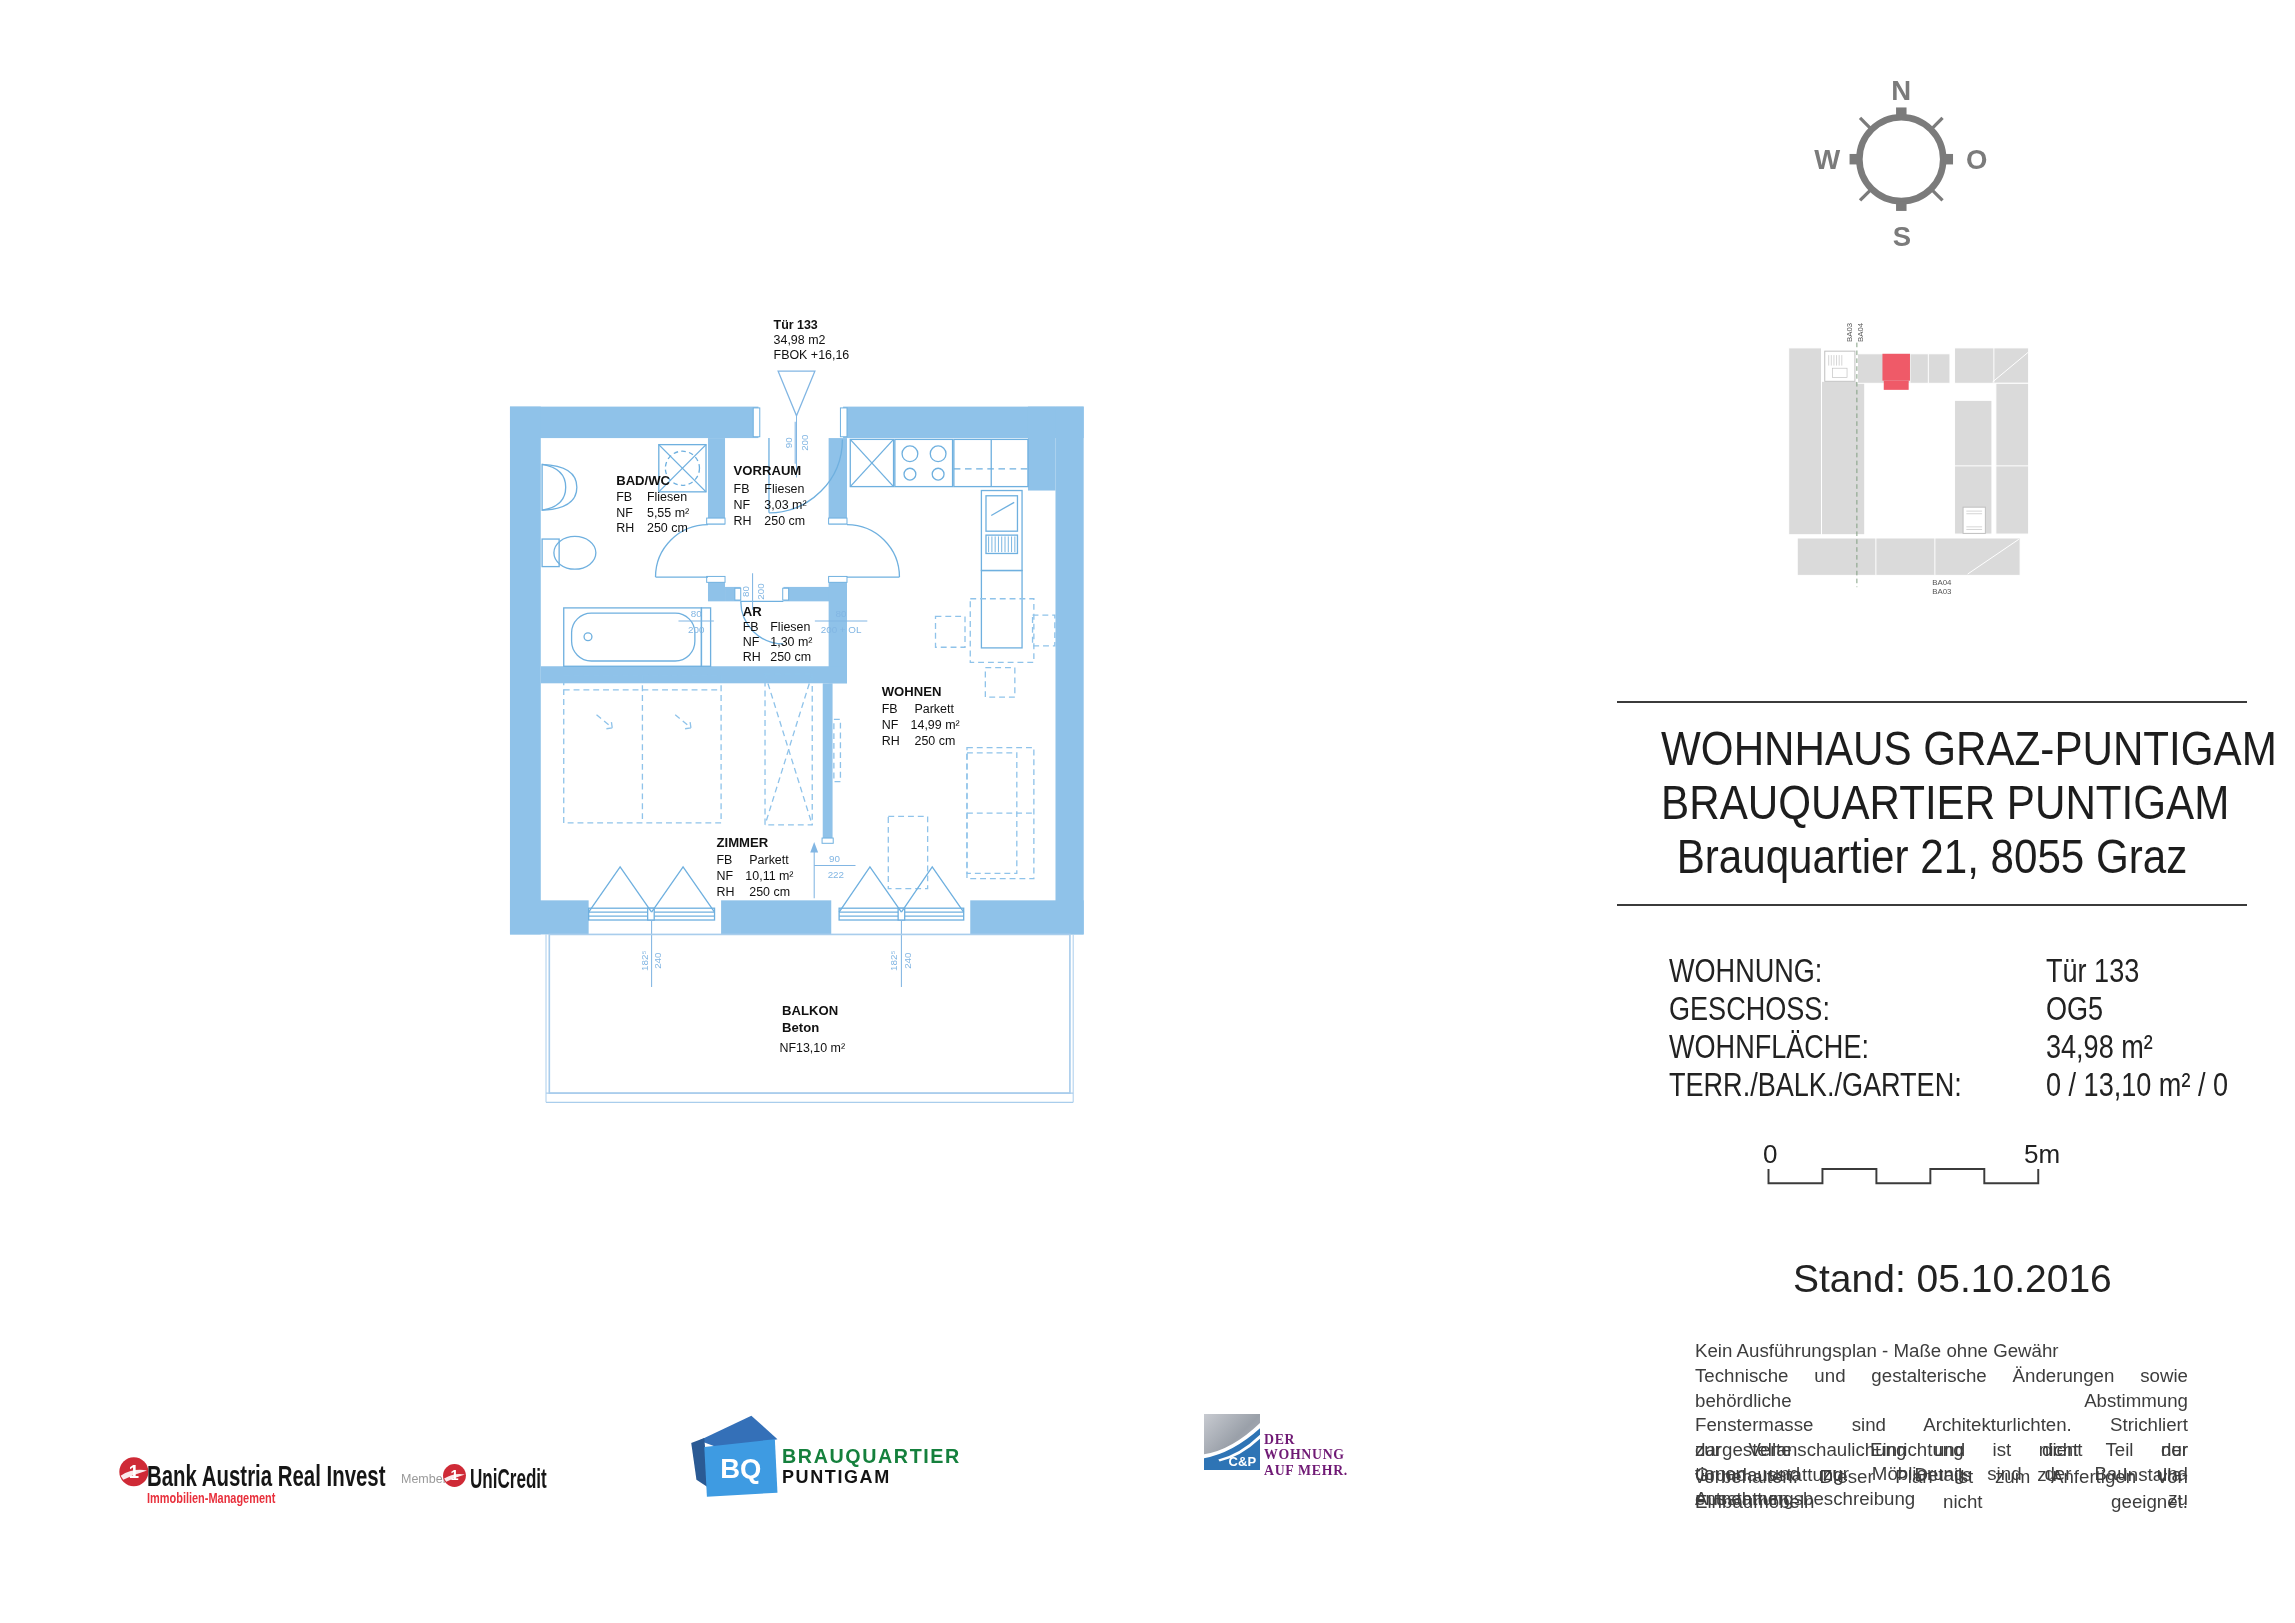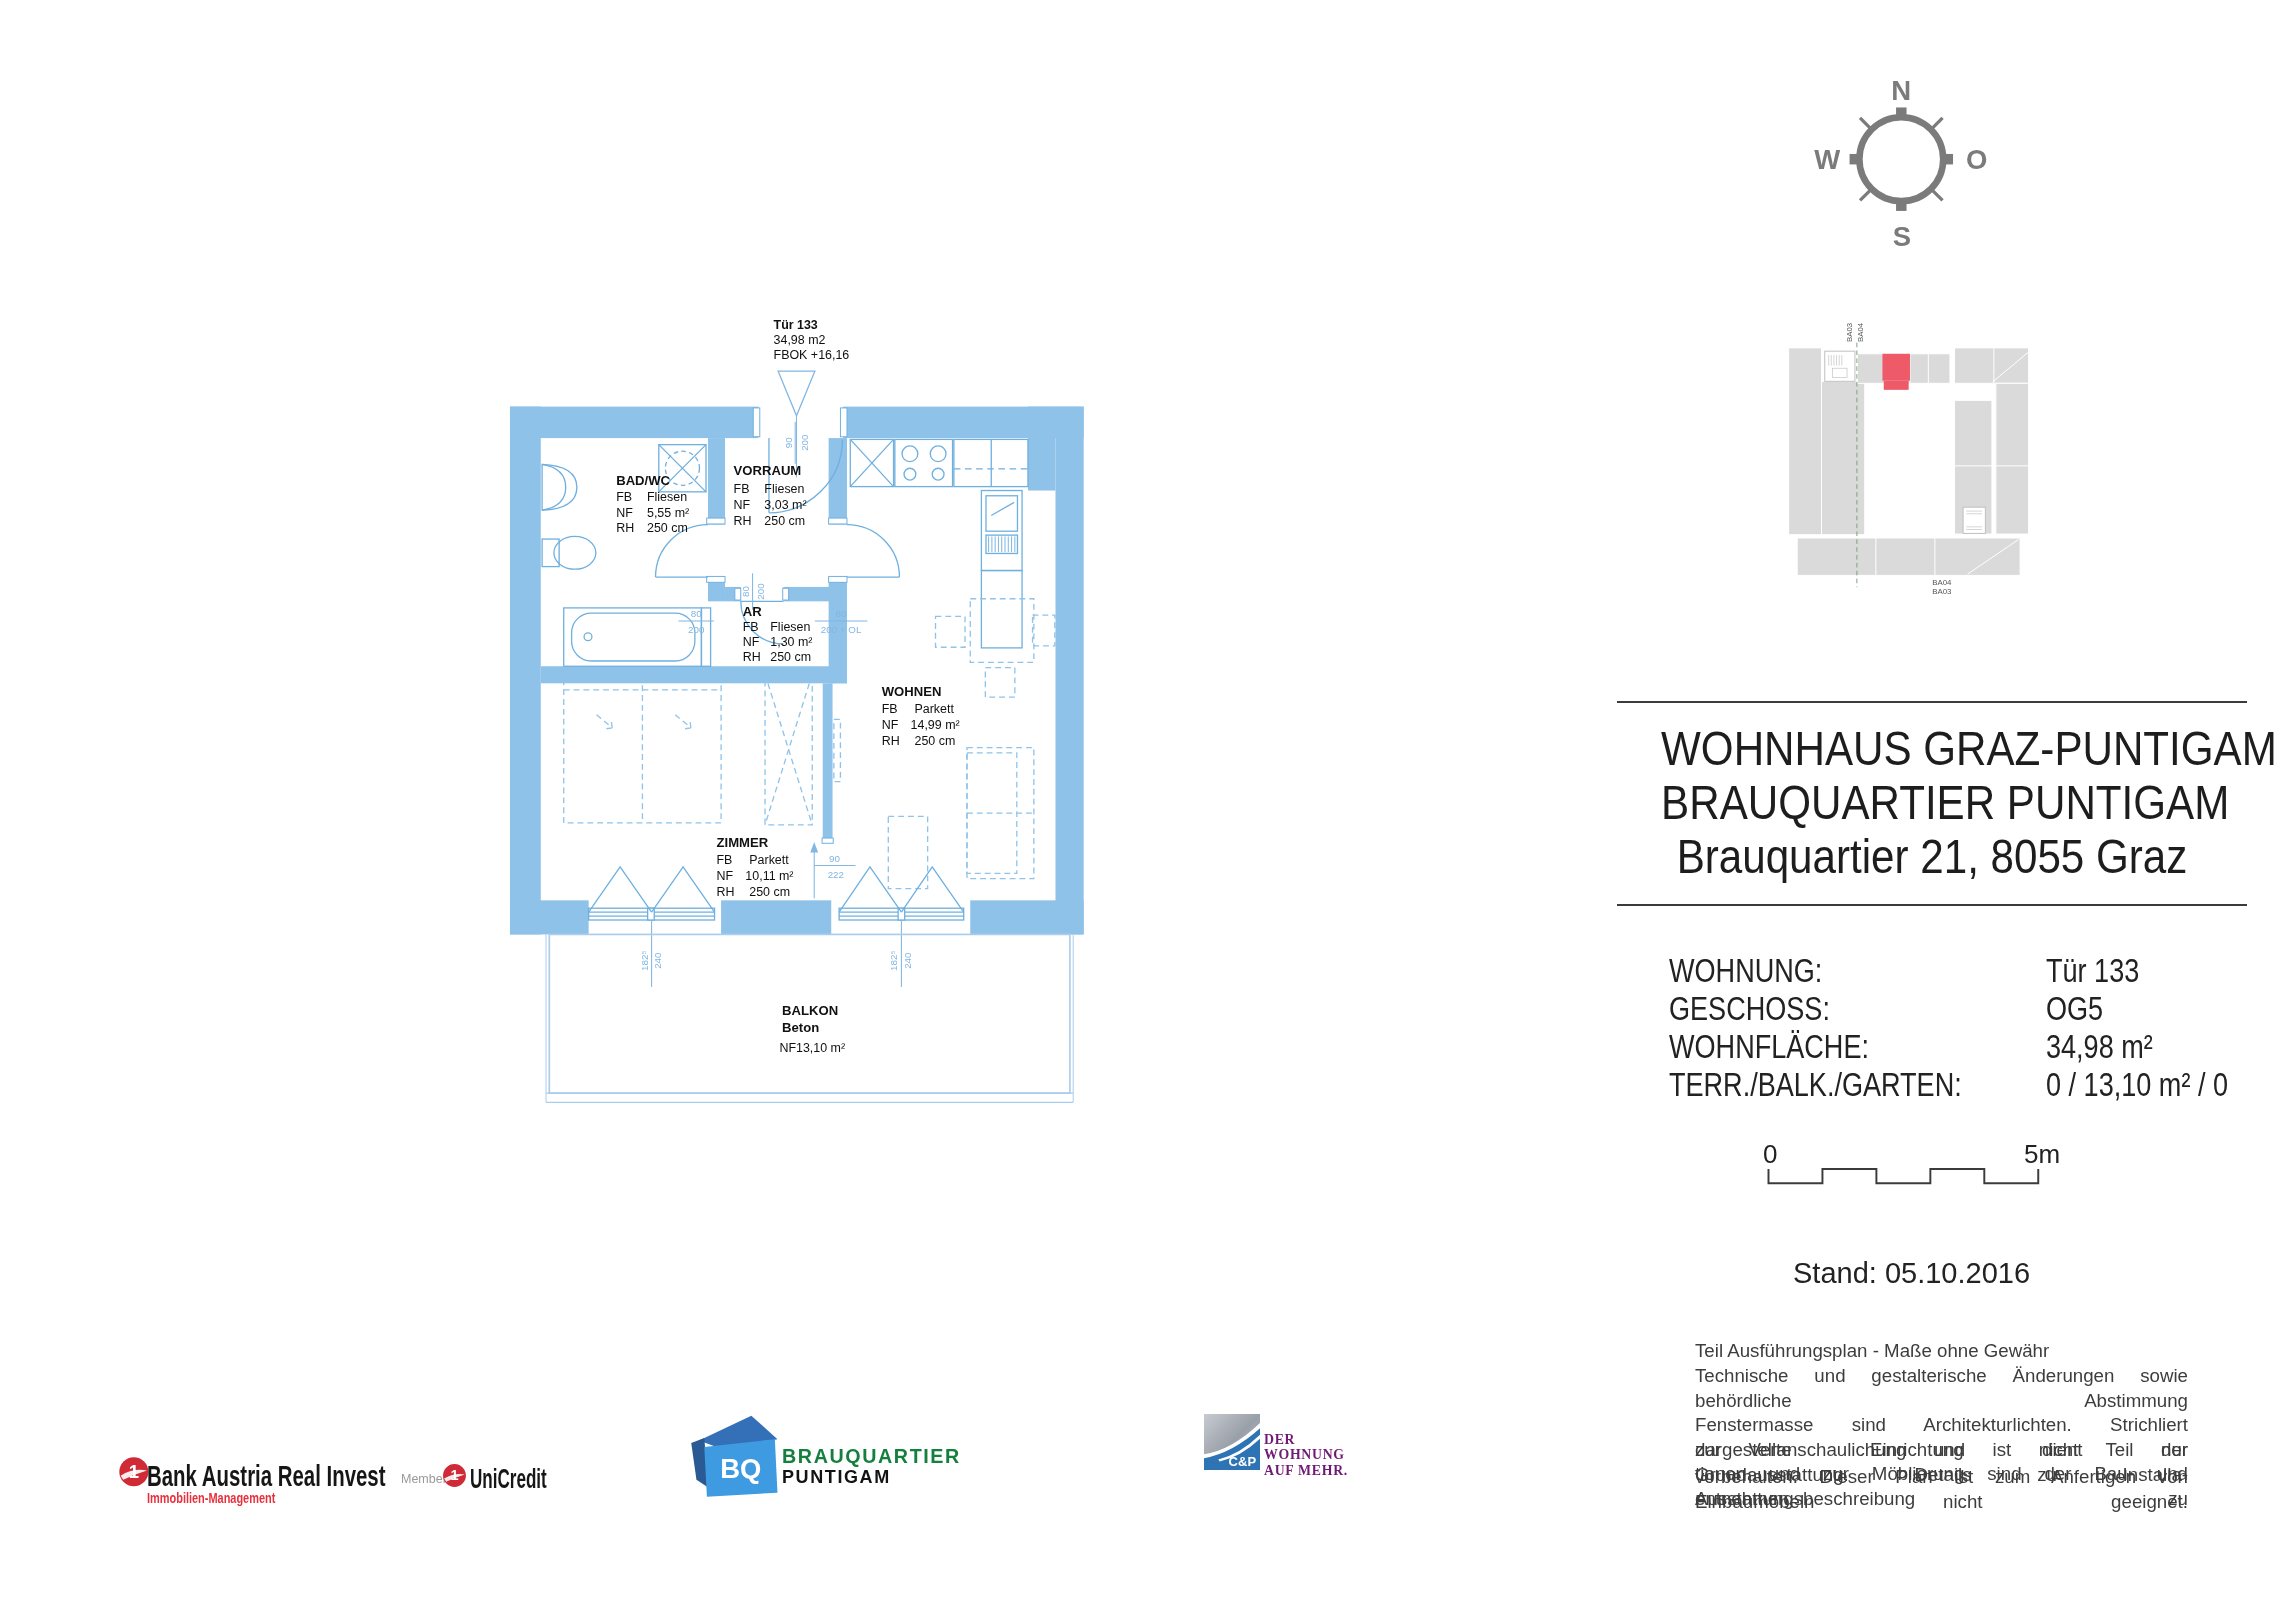--- a/index.html
+++ b/index.html
@@ -22,21 +22,21 @@
   .roomrow{font-size:19px;fill:#111;}
   .jamb{fill:#ffffff;stroke:#6fb0df;stroke-width:1.5;}
 
   
   .rule{position:absolute;height:2px;background:#3b3b3b;}
   .title-line{position:absolute;left:1617px;width:630px;text-align:center;
     font-size:49px;color:#1d1d1d;transform:scaleX(.86);transform-origin:center;white-space:nowrap;}
   .info-label,.info-value{position:absolute;font-size:33px;color:#222;
     transform:scaleX(.82);transform-origin:left;white-space:nowrap;}
   .scalelbl{position:absolute;font-size:26px;color:#222;}
-  #stand{left:1793px;top:1257px;font-size:29px;color:#222;}
+  #stand{left:1793px;top:1257px;font-size:39px;color:#222;}
   .disc{position:absolute;left:1695px;width:493px;font-size:18.7px;line-height:25px;
     color:#3d3d3d;white-space:nowrap;}
   .disc.j{white-space:normal;text-align:justify;text-align-last:justify;}
 
   
   #ba-name{left:147px;top:1459px;font-size:30px;font-weight:bold;color:#161616;
     transform:scaleX(.68);transform-origin:left;white-space:nowrap;}
   #ba-sub{left:147px;top:1489px;font-size:15px;font-weight:bold;color:#e8303c;
     transform:scaleX(.73);transform-origin:left;white-space:nowrap;}
   #ba-member{left:401px;top:1472px;font-size:12.5px;color:#9a9a9a;white-space:nowrap;}
@@ -404,21 +404,21 @@
 
 <div class="scalelbl" style="left:1763px;top:1139px;">0</div>
 <div class="scalelbl" style="left:2024px;top:1139px;">5m</div>
 <svg class="abs" style="left:1764px;top:1165px;" width="282" height="26" viewBox="0 0 430 40">
   <polyline points="5,6 5,28 88,28 88,6 171,6 171,28 254,28 254,6 337,6 337,28 420,28 420,6" fill="none" stroke="#3b3b3b" stroke-width="3"></polyline>
 </svg>
 
 <div class="abs" id="stand">Stand: 05.10.2016</div>
 
 <div>
-  <div class="disc" style="top:1338px;">Teil Ausführungsplan - Maße ohne Gewähr</div>
+  <div class="disc" style="top:1338px;">Kein Ausführungsplan - Maße ohne Gewähr</div>
   <div class="disc j" style="top:1363px;">Technische und gestalterische Änderungen sowie behördliche Abstimmung</div>
   <div class="disc j" style="top:1464px;">vorbehalten. Dieser Plan ist zum Anfertigen von Einbaumöbeln nicht geeignet.</div>
   <div class="disc j" style="top:1412px;">Fenstermasse sind Architekturlichten. Strichliert dargestellte Einrichtung dient nur</div>
   <div class="disc j" style="top:1437px;">zur Veranschaulichung und ist nicht Teil der Grundausstattung. Details zu Installa-</div>
   <div class="disc j" style="top:1461px;">tionen und zur Möblierung sind der Bau- und Ausstattungsbeschreibung zu</div>
   <div class="disc" style="top:1486px;">entnehmen.</div>
 </div>
 
 <svg class="abs" style="left:118px;top:1456px;" width="33" height="33" viewBox="0 0 50 50">
   <circle cx="24" cy="24" r="22" fill="#cf2a36"></circle>

